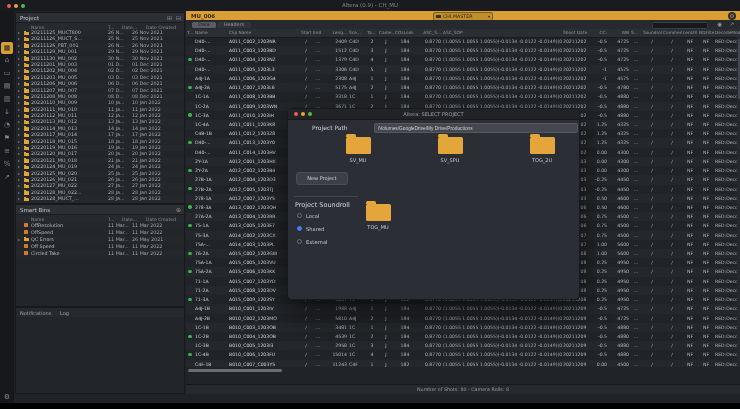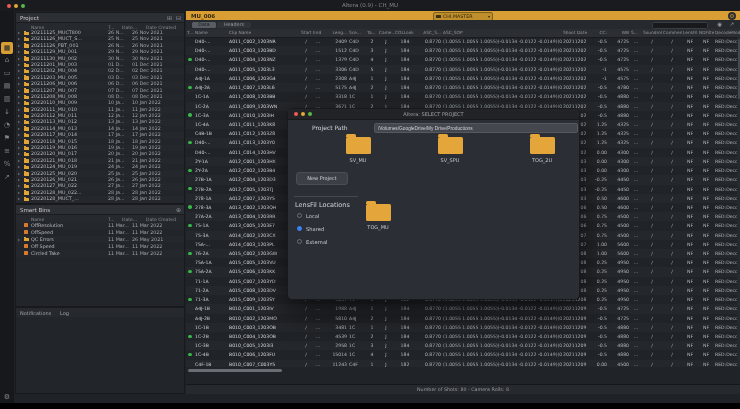--- a/index.html
+++ b/index.html
@@ -1285,21 +1285,21 @@
           <div class="fico"></div>
           <div class="flab">SV_SPU</div>
         </div>
         <div class="dfolder" style="left: 206px; top: 28px;">
           <div class="fico"></div>
           <div class="flab">TOG_2U</div>
         </div>
       </div>
     <div class="dlg-btn">New Project</div>
     <div class="dlg-div"></div>
-    <span class="dlg-label" style="left:7px;top:92px;font-size:6.5px">LensFil Locations</span>
+    <span class="dlg-label" style="left:7px;top:92px;font-size:6.5px">Project Soundroll</span>
     <div id="dlg-radios">
         <div class="radio-row" style="top: 103px;">
           <div class="radio"></div>
           <div class="radio-lab">Local</div>
         </div>
         <div class="radio-row" style="top: 116px;">
           <div class="radio on"></div>
           <div class="radio-lab">Shared</div>
         </div>
         <div class="radio-row" style="top: 129px;">

